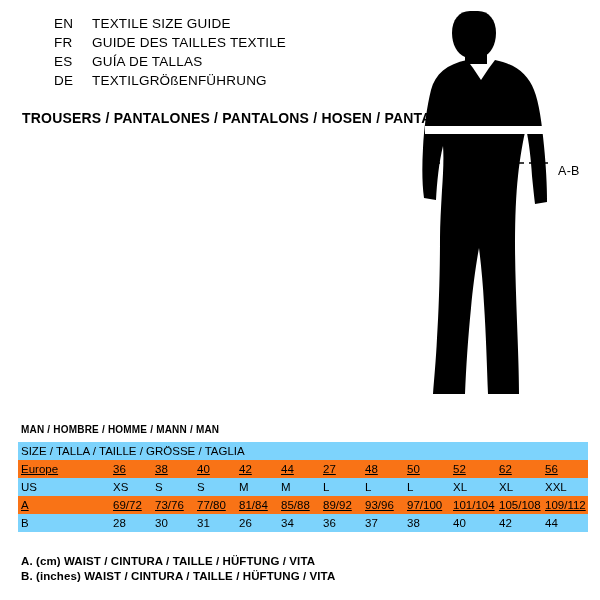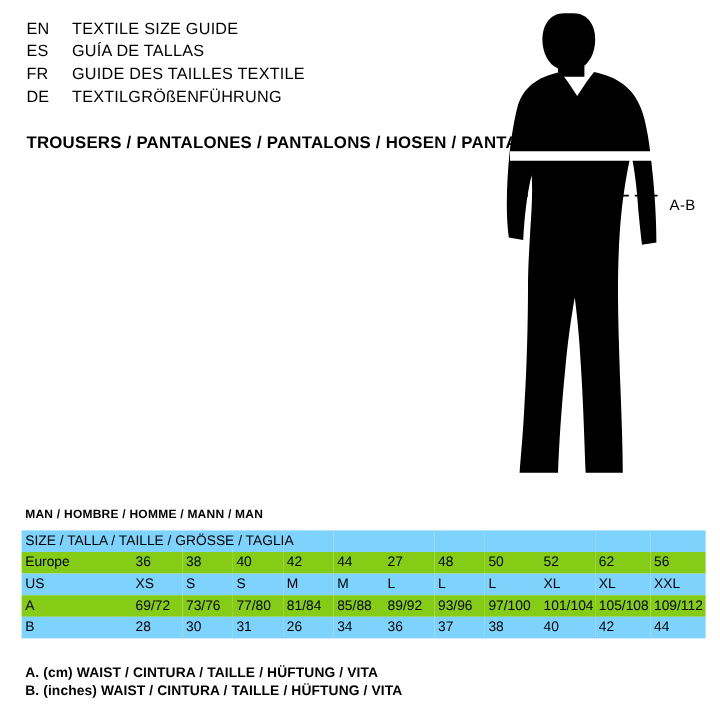--- a/index.html
+++ b/index.html
@@ -27,20 +27,21 @@
     position: absolute;
     left: 22px;
     top: 14px;
     width: 360px;
   }
   .lang-row {
     display: flex;
     align-items: baseline;
     height: 19px;
     line-height: 19px;
+    margin-left: 32px;
   }
   .lang-code {
     width: 38px;
     font-size: 13.5px;
     letter-spacing: 0.2px;
   }
   .lang-text {
     font-size: 13.5px;
     letter-spacing: 0.2px;
   }
@@ -95,21 +96,22 @@
   table.size-table td {
     font-size: 11.5px;
     padding: 2px 0 2px 3px;
     line-height: 14px;
     white-space: nowrap;
   }
   table.size-table tr.shaded td {
     background: #7dd3fc;
   }
   table.size-table tr.light td {
-    background: #84cc16;
+    background: #f97316;
+    text-decoration: underline;
   }
   .col-label { width: 92px; }
   .col-v { width: 42px; }
   .col-v-wide { width: 46px; }
 
   
   .footnotes {
     position: absolute;
     left: 21px;
     top: 554px;
@@ -126,26 +128,26 @@
 <body>
 
 <div class="page">
 
   <div class="lang-block">
     <div class="lang-row">
       <span class="lang-code">EN</span>
       <span class="lang-text">TEXTILE SIZE GUIDE</span>
     </div>
     <div class="lang-row">
+      <span class="lang-code">FR</span>
+      <span class="lang-text">GUIDE DES TAILLES TEXTILE</span>
+    </div>
+    <div class="lang-row">
       <span class="lang-code">ES</span>
       <span class="lang-text">GUÍA DE TALLAS</span>
-    </div>
-    <div class="lang-row">
-      <span class="lang-code">FR</span>
-      <span class="lang-text">GUIDE DES TAILLES TEXTILE</span>
     </div>
     <div class="lang-row">
       <span class="lang-code">DE</span>
       <span class="lang-text">TEXTILGRÖßENFÜHRUNG</span>
     </div>
   </div>
 
   <div class="garment-title">TROUSERS / PANTALONES / PANTALONS / HOSEN / PANTALONI</div>
 
   <div class="figure-wrap">

